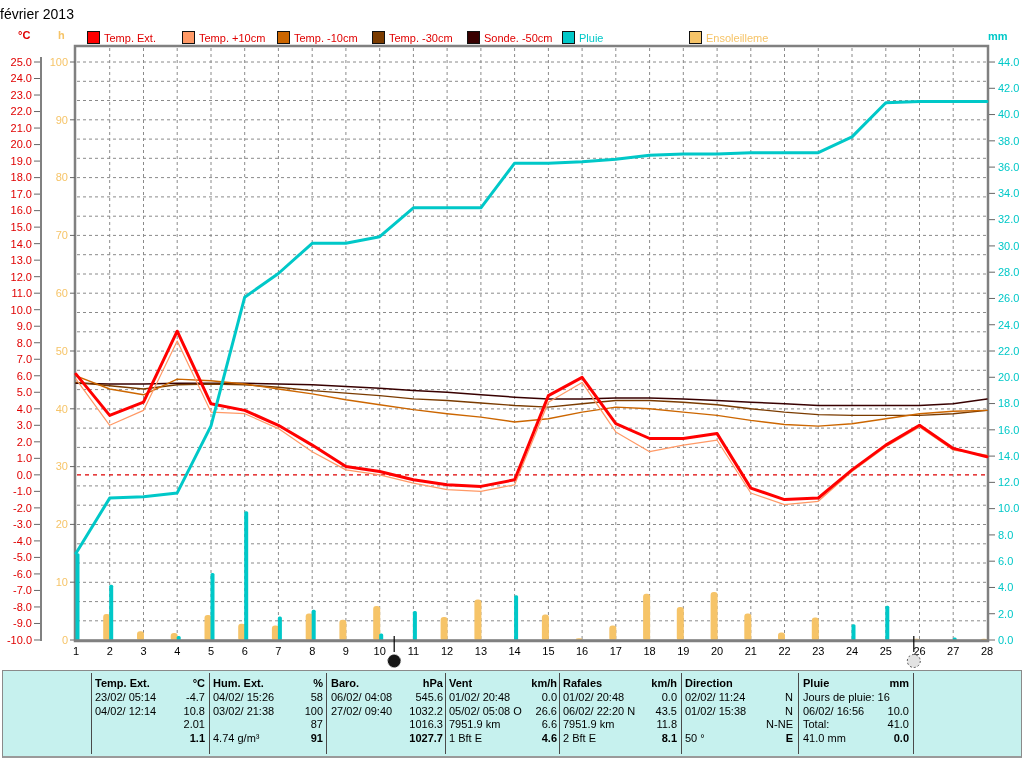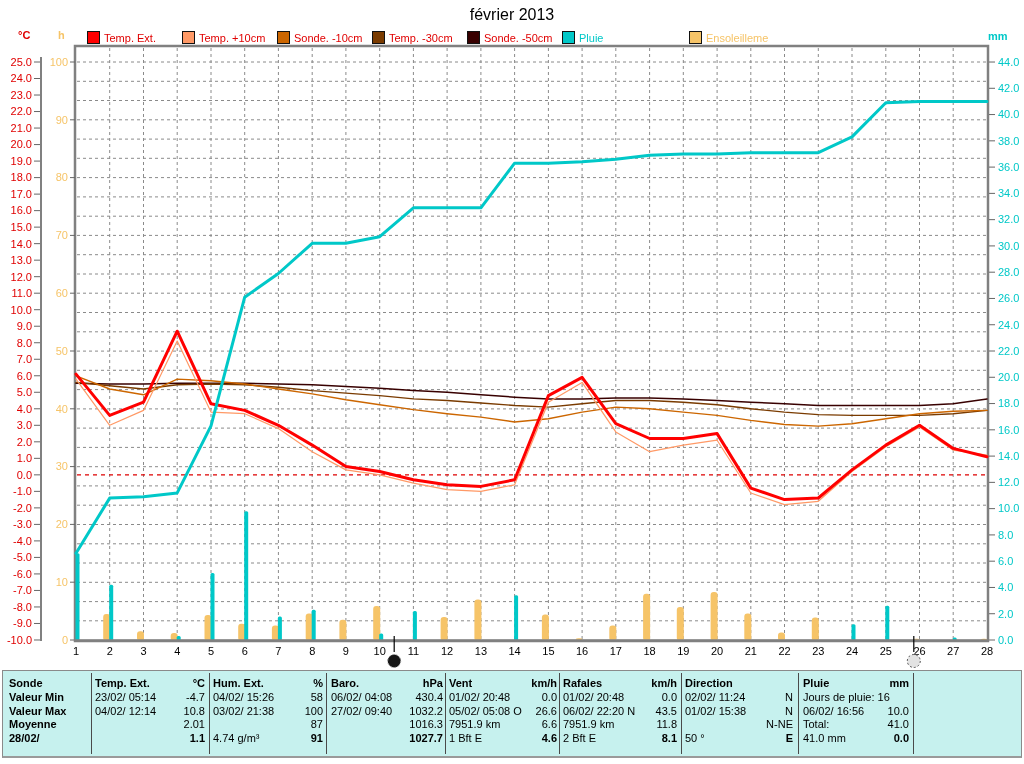--- a/index.html
+++ b/index.html
@@ -1,18 +1,18 @@
 <!DOCTYPE html>
 <html><head>
 <meta charset="utf-8">
 <style>
   html,body{margin:0;padding:0;}
   body{width:1024px;height:764px;background:#ffffff;position:relative;overflow:hidden;
        font-family:"Liberation Sans", sans-serif;font-size:11px;color:#000;}
-  #title{position:absolute;top:6px;left:0;width:1024px;text-align:center;font-size:16px;color:#000;}
+  #title{position:absolute;top:6px;left:0;width:1024px;font-size:14px;color:#000;}
   .unit{position:absolute;font-size:11px;font-weight:bold;}
   #u-temp{left:18px;top:29px;color:#e00000;}
   #u-hours{left:58px;top:29px;color:#f6c468;}
   #u-mm{left:988px;top:30px;color:#00c8c8;}
   #legend{position:absolute;top:0;left:0;width:1024px;height:46px;}
   .lg{position:absolute;top:31px;display:flex;align-items:center;height:13px;}
   .sw{width:11px;height:11px;border:1px solid #111;display:inline-block;margin-right:4px;}
   .lbl{font-size:11px;}
   #chart-svg{position:absolute;left:0;top:0;}
   #chart-svg text{font-family:"Liberation Sans", sans-serif;font-size:11px;}
@@ -35,21 +35,21 @@
     <div class="lg" style="left:87px">
       <span class="sw" style="background:#ff0000"></span>
       <span class="lbl" style="color:#e00000">Temp. Ext.</span>
     </div>
     <div class="lg" style="left:182px">
       <span class="sw" style="background:#ff9966"></span>
       <span class="lbl" style="color:#e00000">Temp. +10cm</span>
     </div>
     <div class="lg" style="left:277px">
       <span class="sw" style="background:#cc6600"></span>
-      <span class="lbl" style="color:#e00000">Sonde. -10cm</span>
+      <span class="lbl" style="color:#e00000">Temp. -10cm</span>
     </div>
     <div class="lg" style="left:372px">
       <span class="sw" style="background:#7a3b00"></span>
       <span class="lbl" style="color:#e00000">Temp. -30cm</span>
     </div>
     <div class="lg" style="left:467px">
       <span class="sw" style="background:#380000"></span>
       <span class="lbl" style="color:#e00000">Sonde. -50cm</span>
     </div>
     <div class="lg" style="left:562px">
@@ -354,37 +354,20 @@
   </svg>
 <div id="stats-table">
     <div class="sep" style="left:88px"></div>
     <div class="sep" style="left:206px"></div>
     <div class="sep" style="left:323px"></div>
     <div class="sep" style="left:442px"></div>
     <div class="sep" style="left:556px"></div>
     <div class="sep" style="left:678px"></div>
     <div class="sep" style="left:795px"></div>
     <div class="sep" style="left:910px"></div>
-    <div class="tcol bold" style="left:6px;width:78px">
-      <div class="trow">
-        <span>Sonde</span>
-      </div>
-      <div class="trow">
-        <span>Valeur Min</span>
-      </div>
-      <div class="trow">
-        <span>Valeur Max</span>
-      </div>
-      <div class="trow">
-        <span>Moyenne</span>
-      </div>
-      <div class="trow">
-        <span>28/02/</span>
-      </div>
-    </div>
     <div class="tcol" style="left:92px;width:110px">
       <div class="trow bold">
         <span>Temp. Ext.</span>
         <span class="rv">°C</span>
       </div>
       <div class="trow">
         <span>23/02/ 05:14</span>
         <span class="rv">-4.7</span>
       </div>
       <div class="trow">
@@ -422,21 +405,21 @@
         <span class="rv bold">91</span>
       </div>
     </div>
     <div class="tcol" style="left:328px;width:112px">
       <div class="trow bold">
         <span>Baro.</span>
         <span class="rv">hPa</span>
       </div>
       <div class="trow">
         <span>06/02/ 04:08</span>
-        <span class="rv">430.4</span>
+        <span class="rv">545.6</span>
       </div>
       <div class="trow">
         <span>27/02/ 09:40</span>
         <span class="rv">1032.2</span>
       </div>
       <div class="trow">
         <span></span>
         <span class="rv">1016.3</span>
       </div>
       <div class="trow">

